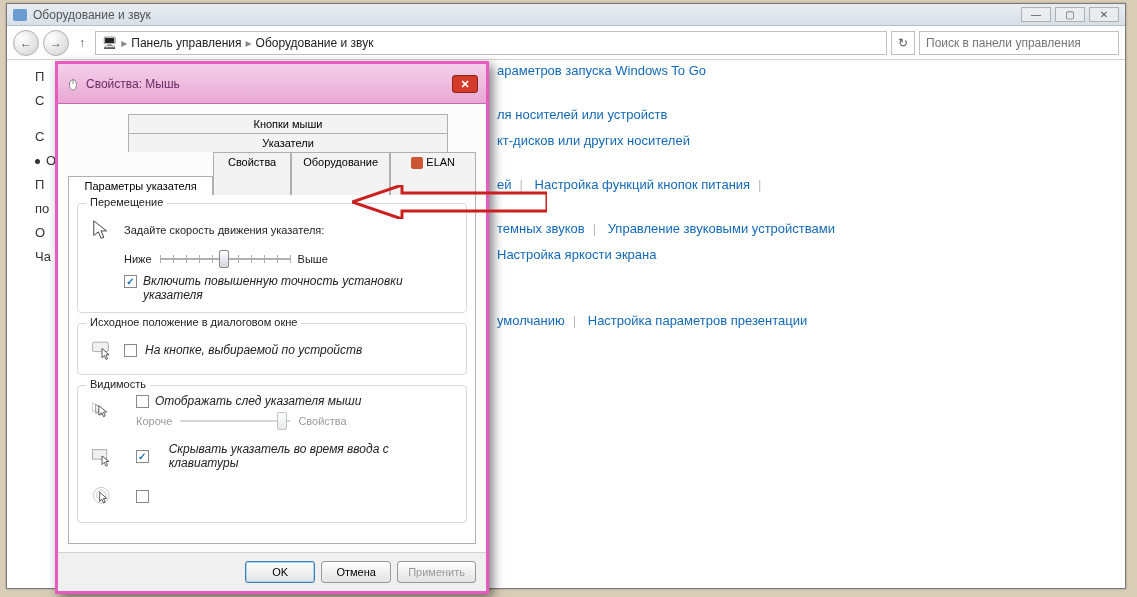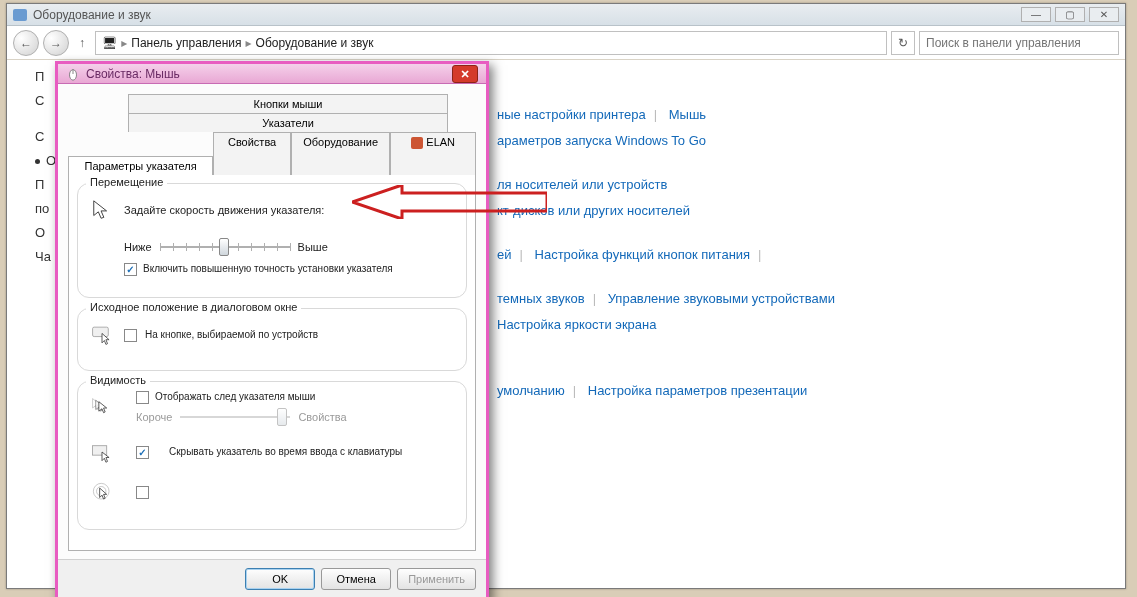--- a/index.html
+++ b/index.html
@@ -29,51 +29,51 @@
   .bullet-row { display:flex; align-items:center; gap:6px;}
   .bullet { width:5px; height:5px; background:#333; border-radius:50%;}
 
   .bg-links { position:absolute; left:490px; top:0; font-size:13px; line-height:22px;}
   .bg-links .row { margin-bottom:4px;}
   .bg-links a { color:#1369b9; text-decoration:none; margin-right:8px; cursor:pointer;}
   .bg-links .sep2 { color:#bbb; margin-right:8px;}
 
   
   .dialog { position: absolute; left: 55px; top: 61px; width: 434px; background: #fff; border: 3px solid #e85cc1; box-shadow: 4px 4px 10px rgba(0,0,0,0.5); z-index: 10;}
-  .dialog-titlebar { height: 20px; background: linear-gradient(#f4d0ea,#e9a8d4); display:flex; align-items:center; gap:6px; padding:0 8px; font-size:12px; color:#6a2a64; border-bottom:1px solid #c86bb4;}
+  .dialog-titlebar { height: 40px; background: linear-gradient(#f4d0ea,#e9a8d4); display:flex; align-items:center; gap:6px; padding:0 8px; font-size:12px; color:#6a2a64; border-bottom:1px solid #c86bb4;}
   .dialog-titlebar .mouse-icon { width:14px; height:14px; display:inline-block;}
   .dialog-close { margin-left:auto; width:26px; height:18px; background:#d43a2a; border:1px solid #8a2418; border-radius:3px; color:#fff; font-size:11px; font-weight:bold; text-align:center; line-height:16px; cursor:pointer;}
 
   .dialog-body { padding: 10px 10px 8px 10px; background:#fcfcfc;}
 
   
   .tab-row { display:flex; font-size:11px; }
   .tab-row .tab { border:1px solid #b0b0b0; border-bottom:none; padding:3px 0; background:#f3f3f3; cursor:pointer; text-align:center; position:relative;}
   .tab-row.top .tab { flex:1;}
   .tab-row.bottom .tab { }
   .tab.active { background:#fff; z-index:2;margin-top:24px; }
   .tab-panel { border:1px solid #b0b0b0; background:#fff; padding:8px 8px 10px 8px; margin-top:-1px;}
   .elan-icon { width:12px; height:12px; background:#c53; display:inline-block; vertical-align:middle; margin-right:3px; border-radius:2px;}
 
-  .group { border:1px solid #d9d9d9; border-radius:12px; padding:8px 8px 21px 10px; margin-bottom:10px; position:relative; font-size:11px; color:#222;}
+  .group { border:1px solid #d9d9d9; border-radius:4px; padding:8px 8px 10px 10px; margin-bottom:10px; position:relative; font-size:11px; color:#222;}
   .group-title { position:absolute; top:-8px; left:8px; background:#fff; padding:0 4px; font-size:11px;}
   .group-row { display:flex; align-items:center; gap:8px; margin-top:4px;}
   .cursor-icon { width:28px; height:28px; display:flex; align-items:center; justify-content:center;}
   .cursor-icon svg { width:22px; height:22px;}
 
-  .slider-row { display:flex; align-items:center; gap:8px; margin:14px 0 6px 36px;}
+  .slider-row { display:flex; align-items:center; gap:8px; margin:6px 0 6px 36px;}
   .slider-track { position:relative; width:130px; height:18px;}
   .slider-track .line { position:absolute; left:0; right:0; top:8px; height:2px; background:#b0b0b0;}
   .slider-track .tick { position:absolute; top:5px; width:1px; height:8px; background:#b0b0b0;}
   .slider-thumb { position:absolute; top:0; width:10px; height:18px; background:linear-gradient(#fff,#cfd6dc); border:1px solid #888; border-radius:2px; cursor:pointer;}
 
   .checkbox-row { display:flex; align-items:flex-start; gap:6px; margin-top:4px; margin-left:36px;}
   .cb { width:13px; height:13px; border:1px solid #888; background:#fff; display:flex; align-items:center; justify-content:center; font-size:10px; color:#1d6fb7; cursor:pointer; flex-shrink:0; margin-top:1px;}
   .cb.checked::after { content:"✓"; font-weight:bold;}
-  .cb-label { font-size:10px; line-height:14px;}
+  .cb-label { font-size:12px; line-height:14px;font-style:italic;}
   .disabled-text { color:#9a9a9a;}
 
   .vis-row { display:flex; align-items:center; gap:20px; margin-bottom:12px;}
   .vis-checkbox-col { display:flex; flex-direction:column; gap:4px; flex:1;}
 
   .dlg-buttons { display:flex; justify-content:flex-end; gap:6px; padding:8px 10px; background:#f0f0f0; border-top:1px solid #d0d0d0;}
   .btn { min-width:70px; height:22px; font-size:11px; border:1px solid #999; background:linear-gradient(#fefefe,#e3e3e3); border-radius:3px; cursor:pointer; padding:0 10px;}
   .btn.default { border-color:#3c7fb1; box-shadow:0 0 0 1px #a9d2f0 inset;}
   .btn.disabled { color:#999; cursor:default;}
 
@@ -120,24 +120,20 @@
           <span class="bullet"></span>
           <span>О</span>
         </div>
       <div>П</div>
       <div>по</div>
       <div>О</div>
       <div>Ча</div>
     </div>
 
     <div class="bg-links">
-      <div class="row" style="margin-top:44px;">
-        <a>ные настройки принтера</a><span class="sep2">|</span>
-        <a>Мышь</a>
-      </div>
       <div class="row">
         <a>араметров запуска Windows To Go</a>
       </div>
       <div class="row" style="margin-top:22px;">
         <a>ля носителей или устройств</a>
       </div>
       <div class="row">
         <a>кт-дисков или других носителей</a>
       </div>
       <div class="row" style="margin-top:22px;">

